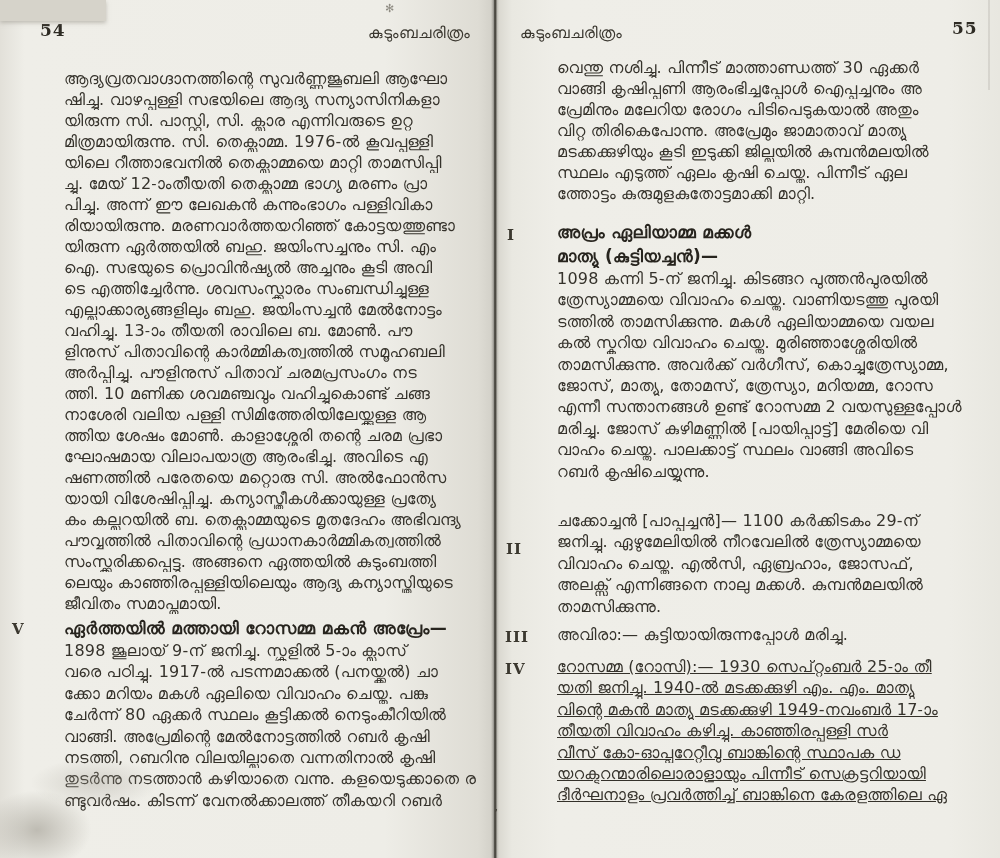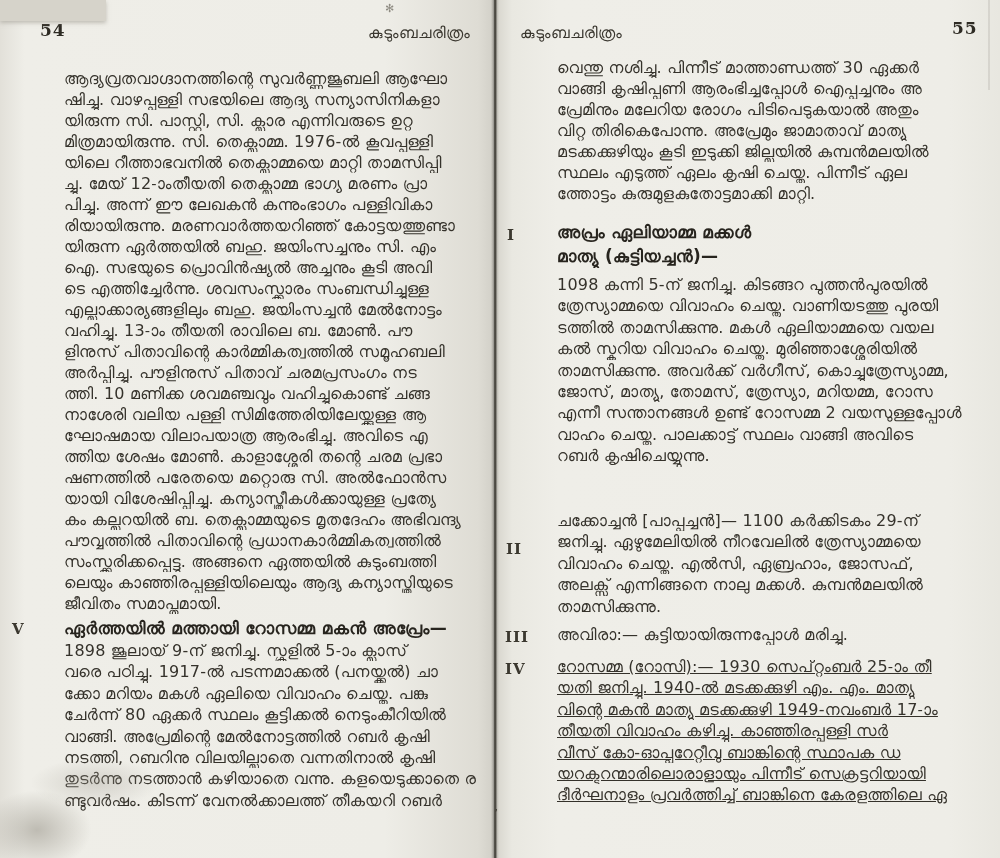--- a/index.html
+++ b/index.html
@@ -67,22 +67,22 @@
         <div class="tline">രിയായിരുന്നു. മരണവാർത്തയറിഞ്ഞ് കോട്ടയത്തുണ്ടാ</div>
         <div class="tline">യിരുന്ന ഏർത്തയിൽ ബഹു. ജയിംസച്ചനും സി. എം</div>
         <div class="tline">ഐ. സഭയുടെ പ്രൊവിൻഷ്യൽ അച്ചനും കൂടി അവി</div>
         <div class="tline">ടെ എത്തിച്ചേർന്നു. ശവസംസ്ക്കാരം സംബന്ധിച്ചുള്ള</div>
         <div class="tline">എല്ലാക്കാര്യങ്ങളിലും ബഹു. ജയിംസച്ചൻ മേൽനോട്ടം</div>
         <div class="tline">വഹിച്ചു. 13-ാം തീയതി രാവിലെ ബ. മോൺ. പൗ</div>
         <div class="tline">ളിനുസ് പിതാവിന്റെ കാർമ്മികത്വത്തിൽ സമൂഹബലി</div>
         <div class="tline">അർപ്പിച്ചു. പൗളിനുസ് പിതാവ് ചരമപ്രസംഗം നട</div>
         <div class="tline">ത്തി. 10 മണിക്ക ശവമഞ്ചവും വഹിച്ചുകൊണ്ട് ചങ്ങ</div>
         <div class="tline">നാശേരി വലിയ പള്ളി സിമിത്തേരിയിലേയ്ക്കുള്ള ആ</div>
+        <div class="tline">ത്തിയ ശേഷം മോൺ. കാളാശ്ശേരി തന്റെ ചരമ പ്രഭാ</div>
         <div class="tline">ഘോഷമായ വിലാപയാത്ര ആരംഭിച്ചു. അവിടെ എ</div>
-        <div class="tline">ത്തിയ ശേഷം മോൺ. കാളാശ്ശേരി തന്റെ ചരമ പ്രഭാ</div>
         <div class="tline">ഷണത്തിൽ പരേതയെ മറ്റൊരു സി. അൽഫോൻസ</div>
         <div class="tline">യായി വിശേഷിപ്പിച്ചു. കന്യാസ്ത്രീകൾക്കായുള്ള പ്രത്യേ</div>
         <div class="tline">കം കല്ലറയിൽ ബ. തെക്ലാമ്മയുടെ മൃതദേഹം അഭിവന്ദ്യ</div>
         <div class="tline">പൗവ്വത്തിൽ പിതാവിന്റെ പ്രധാനകാർമ്മികത്വത്തിൽ</div>
         <div class="tline">സംസ്ക്കരിക്കപ്പെട്ടു. അങ്ങനെ ഏത്തയിൽ കുടുംബത്തി</div>
         <div class="tline">ലെയും കാഞ്ഞിരപ്പള്ളിയിലെയും ആദ്യ കന്യാസ്ത്രിയുടെ</div>
         <div class="tline">ജീവിതം സമാപ്തമായി.</div>
       </div>
 
     <div class="marker" style="left:12px;top:620px;">V</div>
@@ -114,29 +114,30 @@
         <div class="tline">വിറ്റ തിരികെപോന്നു. അപ്രേമും ജാമാതാവ് മാത്യു</div>
         <div class="tline">മടക്കക്കുഴിയും കൂടി ഇടുക്കി ജില്ലയിൽ കുമ്പൻമലയിൽ</div>
         <div class="tline">സ്ഥലം എടുത്ത് ഏലം കൃഷി ചെയ്തു. പിന്നീട് ഏല</div>
         <div class="tline">ത്തോട്ടം കുരുമുളകുതോട്ടമാക്കി മാറ്റി.</div>
       </div>
 
     <div class="marker" style="left:10px;top:226px;">I</div>
     <div class="tcol" style="left:60px;top:220px;width:412px;">
       <div class="sec-heading">അപ്രം ഏലിയാമ്മ മക്കൾ</div>
       <div class="sec-heading">മാത്യു (കുട്ടിയച്ചൻ)—</div>
-      <div class="sec-body" style="margin-top:6px;">
+      <div class="sec-body" style="">
 
       <div class="tline">1098 കന്നി 5-ന് ജനിച്ചു. കിടങ്ങറ പുത്തൻപുരയിൽ</div>
           <div class="tline">ത്രേസ്യാമ്മയെ വിവാഹം ചെയ്തു. വാണിയടത്തു പുരയി</div>
           <div class="tline">ടത്തിൽ താമസിക്കുന്നു. മകൾ ഏലിയാമ്മയെ വയല</div>
           <div class="tline">കൽ സ്കറിയ വിവാഹം ചെയ്തു. മുരിഞ്ഞാശ്ശേരിയിൽ</div>
           <div class="tline">താമസിക്കുന്നു. അവർക്ക് വർഗീസ്, കൊച്ചുത്രേസ്യാമ്മ,</div>
           <div class="tline">ജോസ്, മാത്യു, തോമസ്, ത്രേസ്യാ, മറിയമ്മ, റോസ</div>
           <div class="tline">എന്നീ സന്താനങ്ങൾ ഉണ്ട് റോസമ്മ 2 വയസുള്ളപ്പോൾ</div>
+          <div class="tline">മരിച്ചു. ജോസ് കുഴിമണ്ണിൽ [പായിപ്പാട്ട്] മേരിയെ വി</div>
           <div class="tline">വാഹം ചെയ്തു. പാലക്കാട്ട് സ്ഥലം വാങ്ങി അവിടെ</div>
           <div class="tline">റബർ കൃഷിചെയ്യുന്നു.</div>
         </div>
     </div>
 
     <div class="marker" style="left:9px;top:540px;">II</div>
     <div class="tcol sec-body" style="left:60px;top:510px;width:412px;">
 
     <div class="tline">ചക്കോച്ചൻ [പാപ്പച്ചൻ]— 1100 കർക്കിടകം 29-ന്</div>
         <div class="tline">ജനിച്ചു. ഏഴുമേലിയിൽ നീറവേലിൽ ത്രേസ്യാമ്മയെ</div>

